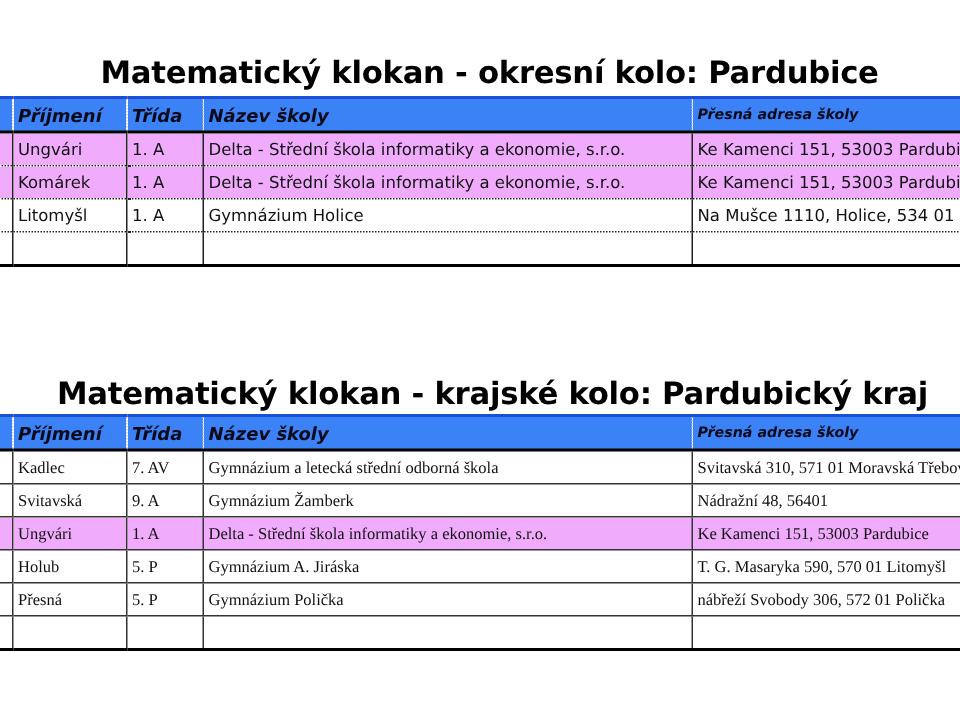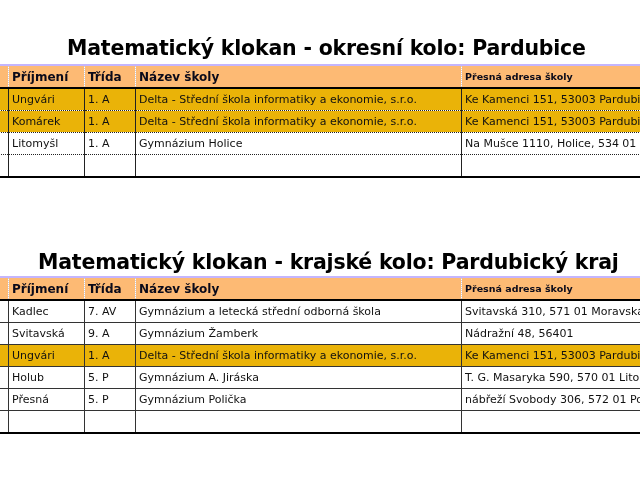--- a/index.html
+++ b/index.html
@@ -31,40 +31,41 @@
   col.c2 { width: 51px; }
   col.c3 { width: 326px; }
   col.c4 { width: 209px; }
   td, th {
     height: 21px; padding: 0 0 0 3px;
     font-size: 11px; color: #111;
     white-space: nowrap; overflow: hidden;
     text-align: left; vertical-align: middle;
   }
   th {
-    background: #fdba74;
-    font-weight: bold; font-size: 12px;
+    background: #3b82f6;
+    font-style: italic; font-weight: bold; font-size: 12px;
     color: #0a0a1a;
-    border-top: 2px solid #c4b5fd;
+    border-top: 2px solid #1d4ed8;
     border-bottom: 2px solid #000;
     border-left: 1px dotted #ccd;
   }
   th.addr { font-size: 9.5px; }
   
   #table1 td {
     border-bottom: 1px dotted #222;
     border-left: 1px solid #222;
   }
   #table1 tr:last-child td { border-bottom: 2px solid #000; }
   #table2 td {
     border-bottom: 1px solid #333;
     border-left: 1px solid #333;
+    font-family: Liberation Serif, serif;
   }
   #table2 tr:last-child td { border-bottom: 2px solid #000; }
-  tr.hl td { background: #eab308; }
+  tr.hl td { background: #f0abfc; }
 </style>
 </head>
 <body>
 
 <div id="title1" class="title">Matematický klokan - okresní kolo: Pardubice</div>
 
 <table id="table1">
   <colgroup>
       <col class="c0">
       <col class="c1">

